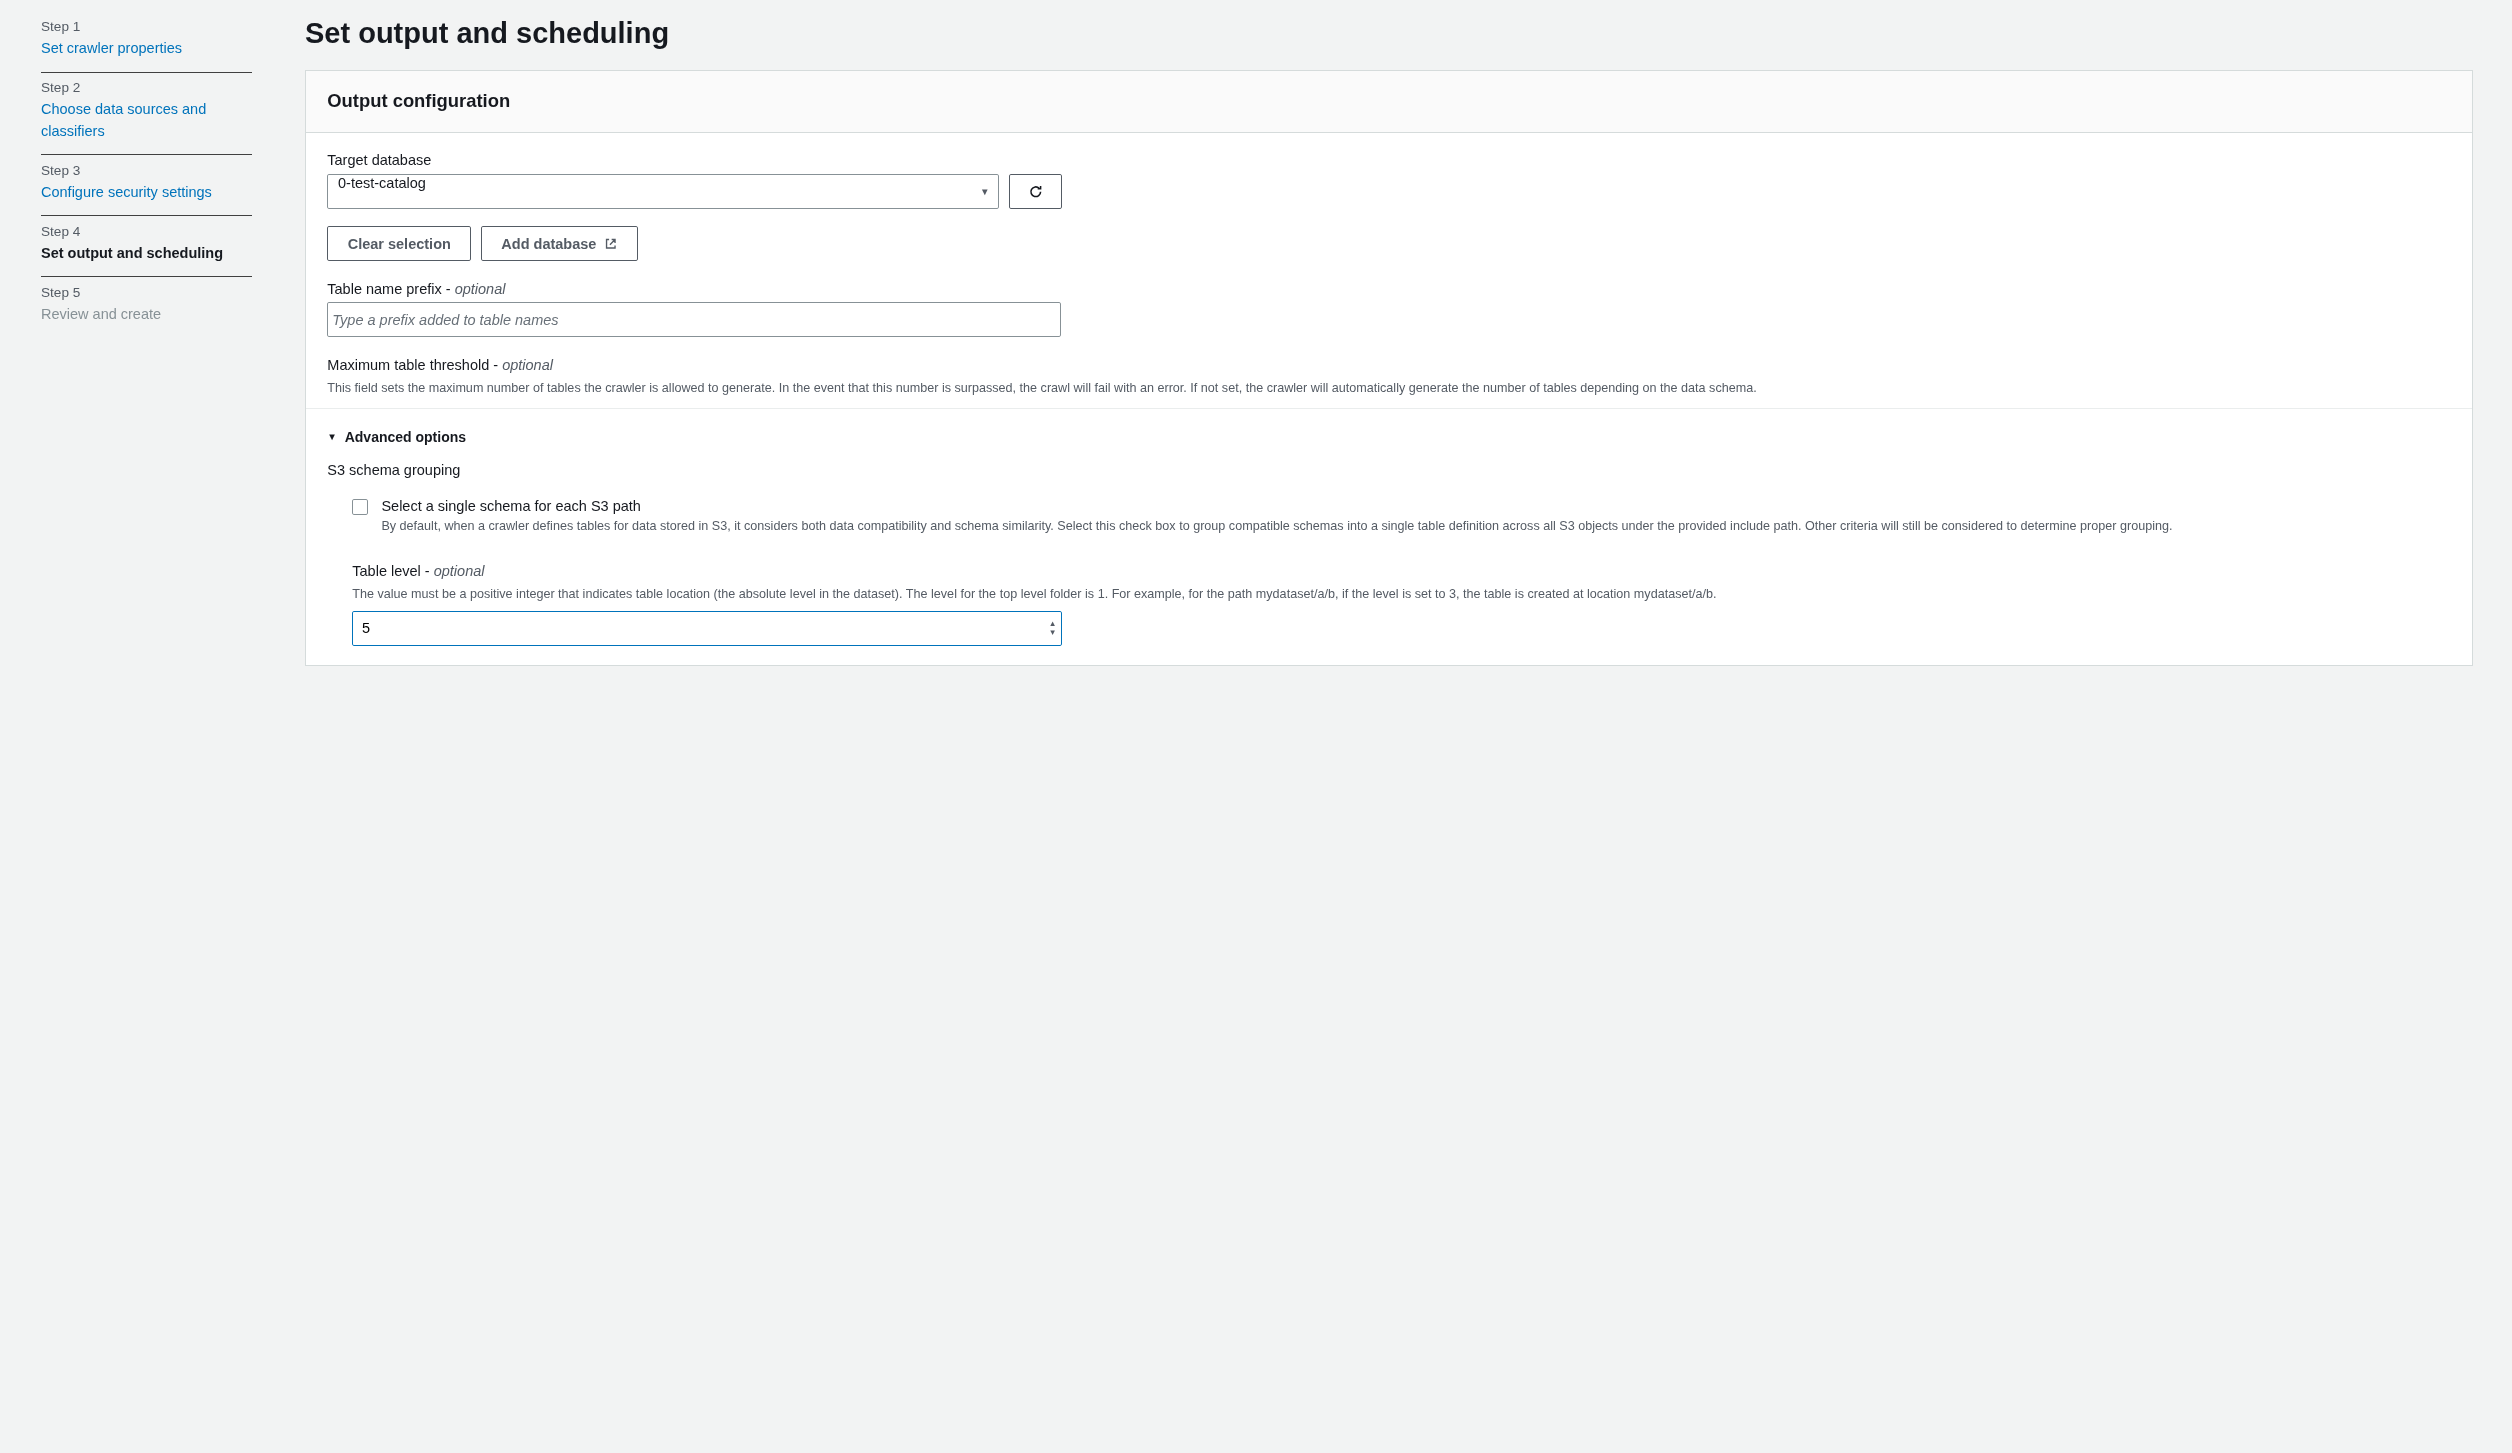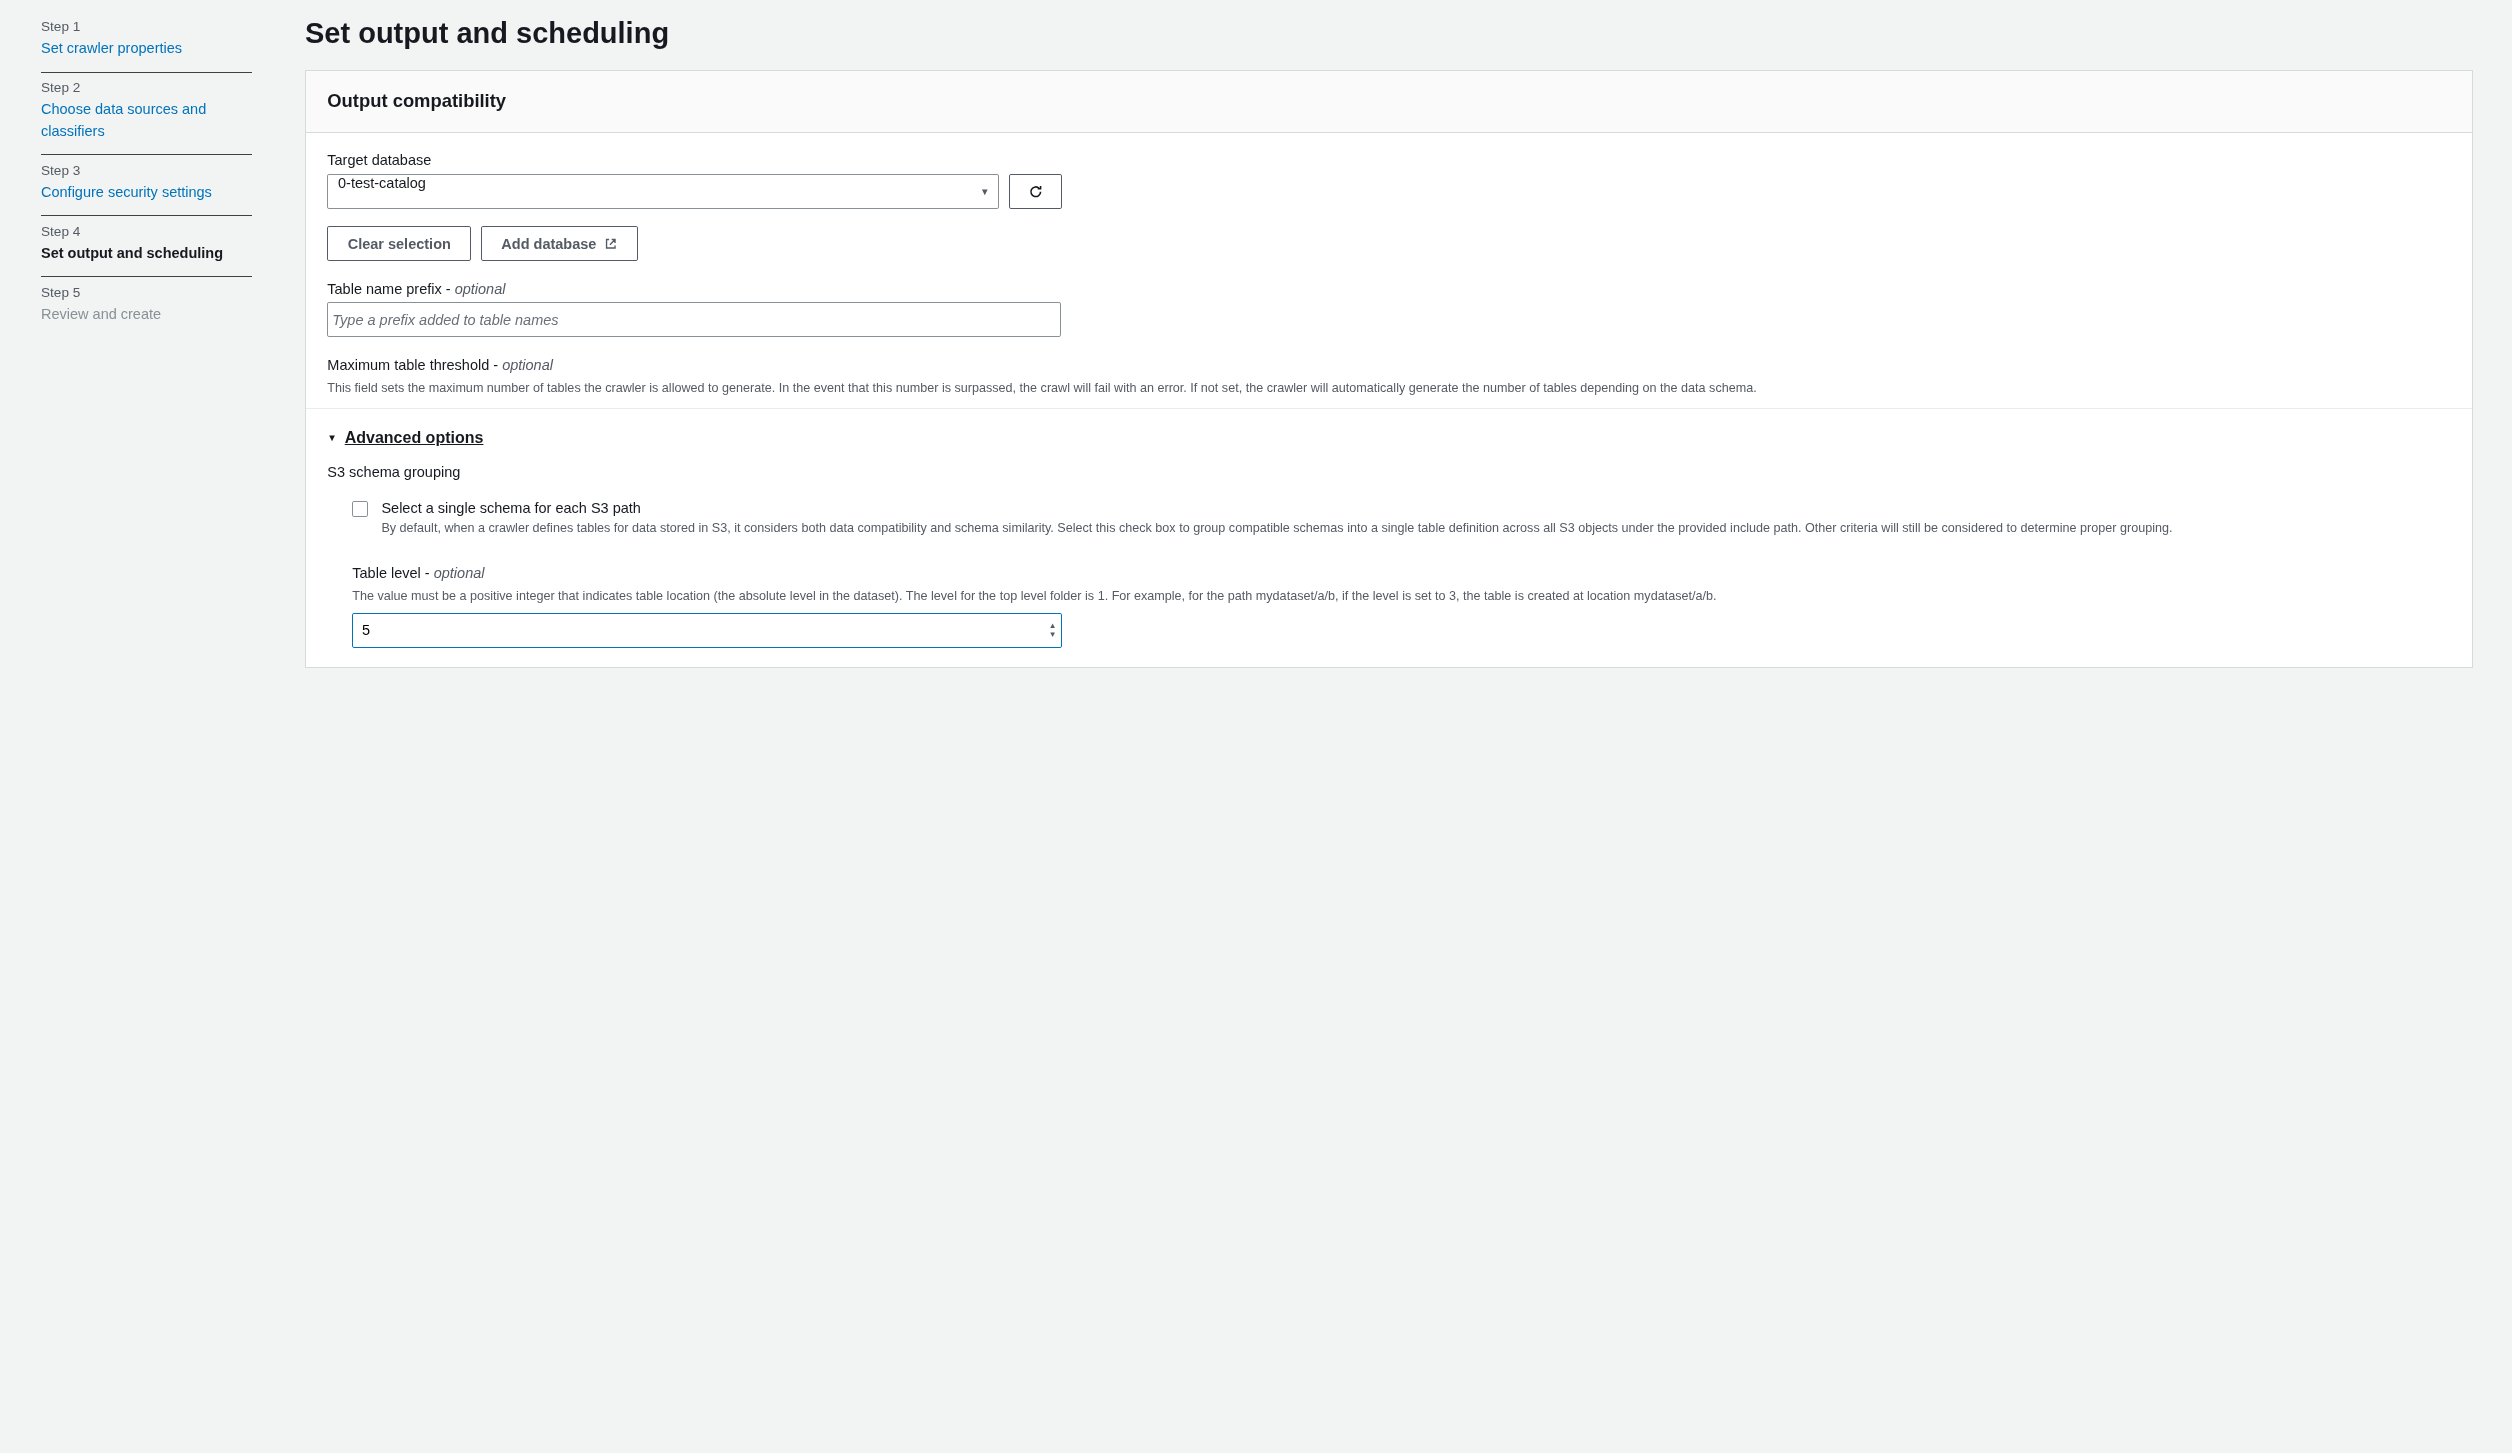--- a/index.html
+++ b/index.html
@@ -43,21 +43,21 @@
 
 input[type=text], input[type=number] { width: 734px; height: 35px; border: 1px solid #879196; padding: 0 4px; font-size: 14.5px; border-radius: 1.9px; }
 input::placeholder { color: #687078; font-style: italic; }
 input.focused { border: 1.9px solid #0073bb; outline: none; padding: 0 8.7px; }
 input[type=number].focused { padding-right: 23px; }
 
 .divider { border-top: 1px solid #eaeded; margin: 11.6px -21.3px 19.4px -21.3px; }
 
 .expander { display: flex; align-items: center; gap: 7.8px; cursor: pointer; margin-bottom: 17.4px; }
 .expander .tri { font-size: 9.7px; color: #16191f; }
-.expander-title { font-size: 16px; font-weight: 700; text-decoration: underline; }
+.expander-title { font-size: 14px; font-weight: 700; }
 
 .subheading { font-size: 14.5px; font-weight: 400; margin-bottom: 19.4px; }
 
 .checkbox-row { display: flex; gap: 13.6px; align-items: flex-start; padding-left: 25px; }
 .checkbox { width: 15.5px; height: 15.5px; border: 1px solid #879196; flex-shrink: 0; margin-top: 1.9px; cursor: pointer; border-radius: 1.9px; }
 .checkbox-content { flex: 1; }
 .checkbox-label { font-size: 14.5px; margin-bottom: 3.9px; }
 
 .indented-field { padding-left: 25px; margin-top: 19.4px; }
 
@@ -90,21 +90,21 @@
       <div class="step-label">Step 5</div>
       <div class="step-title disabled">Review and create</div>
     </div>
   </nav>
 
   <main class="main">
     <h1 class="page-title">Set output and scheduling</h1>
 
     <section class="panel">
       <header class="panel-header">
-        <h2>Output compatibility</h2>
+        <h2>Output configuration</h2>
       </header>
       <div class="panel-body">
 
         <div class="field">
           <label class="field-label">Target database</label>
           <div class="select-wrap">
             <div class="select">
               <div class="select-box">
                 <span>0-test-catalog</span>
               </div>

